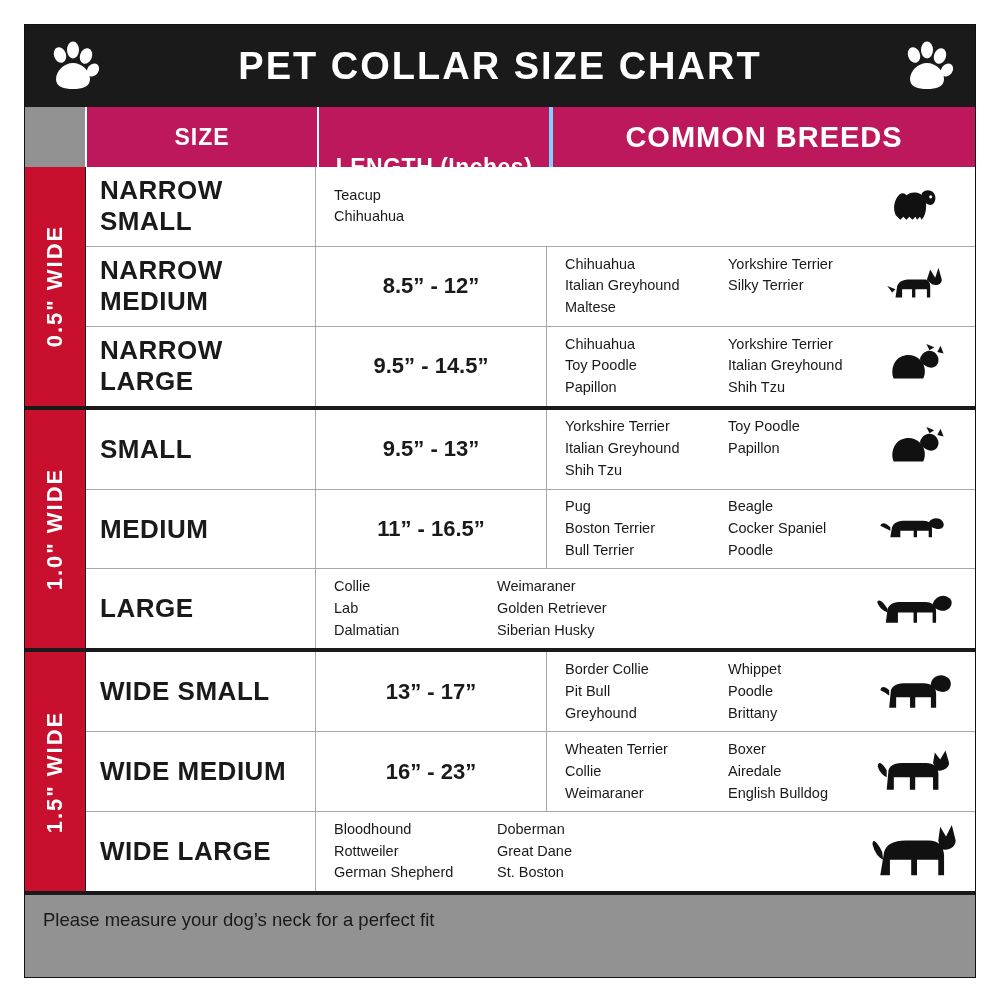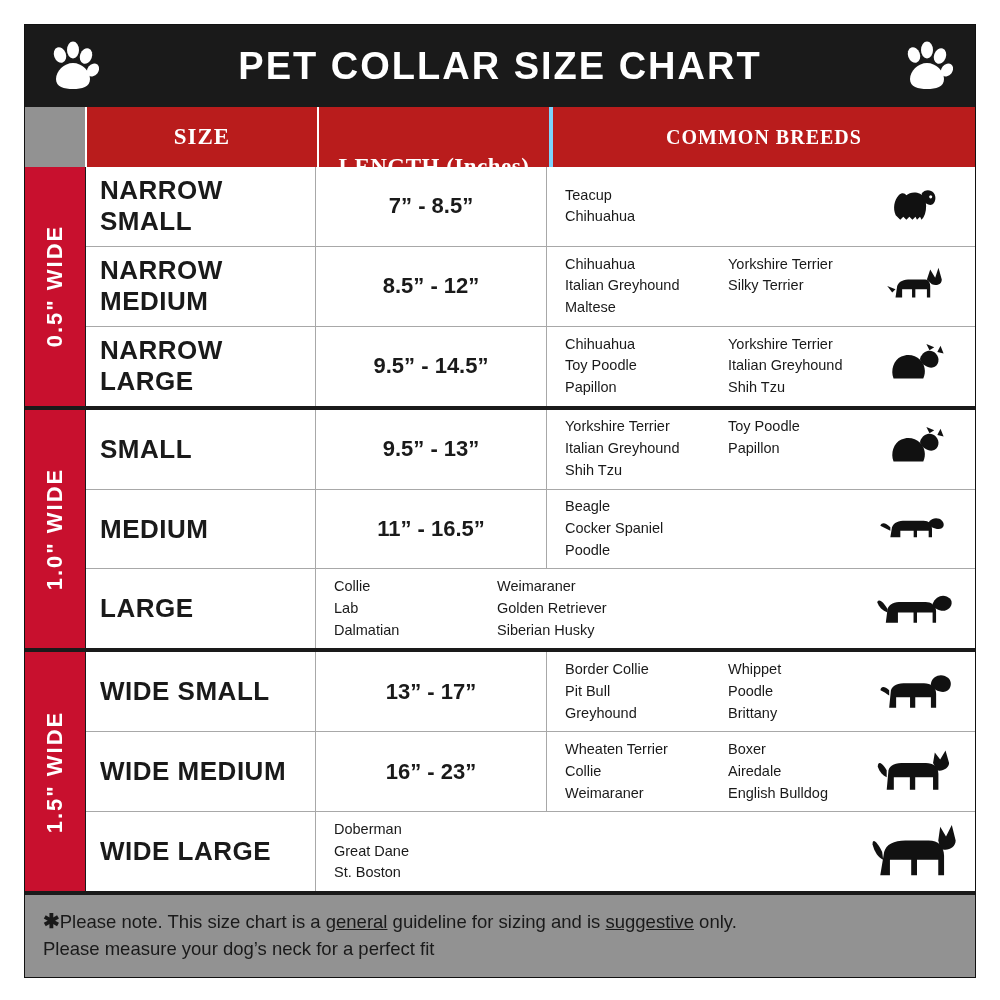--- a/index.html
+++ b/index.html
@@ -55,22 +55,21 @@
     height: 52px;
   }
   .paw.left { left: 22px; }
   .paw.right { right: 22px; }
 
   
   .colhead {
     display: flex;
     height: 60px;
     flex: 0 0 60px;
-    background: #b91c1c;
-    font-family: Liberation Serif, serif;
+    background: #be185d;
   }
   .colhead .ch-blank {
     width: 60px;
     flex: 0 0 60px;
     background: #929292;
     border-right: 2px solid #ffffff;
   }
   .colhead .ch-size {
     width: 230px;
     flex: 0 0 230px;
@@ -104,21 +103,21 @@
     font-weight: bold;
     letter-spacing: 0.5px;
     margin-top: 48px;
   }
   .colhead .ch-breeds {
     flex: 1 1 auto;
     display: flex;
     align-items: center;
     justify-content: center;
     color: #fff;
-    font-size: 20px;
+    font-size: 29px;
     font-weight: bold;
     letter-spacing: 1px;
     text-align: right;
   }
 
   
   .body {
     flex: 1 1 auto;
     display: flex;
     flex-direction: column;
@@ -270,21 +269,20 @@
     <div class="body">
 
       <div class="group">
         <div class="group-label">
           <span>0.5" WIDE</span>
         </div>
         <div class="rows">
 
           <div class="row">
             <div class="cell-size">NARROW SMALL</div>
-            <div class="cell-length">7” - 8.5”</div>
             <div class="cell-breeds">
               <div class="breed-cols">
                 <div class="breed-col">
                   <div>Teacup</div>
                   <div>Chihuahua</div>
                 </div>
                 <div class="breed-col"></div>
               </div>
               <div class="dog-icon">
                 <svg viewBox="0 0 92 60" width="70" height="50">
@@ -382,20 +380,25 @@
               </div>
             </div>
           </div>
 
           <div class="row">
             <div class="cell-size">MEDIUM</div>
             <div class="cell-length">11” - 16.5”</div>
             <div class="cell-breeds">
               <div class="breed-cols">
                 <div class="breed-col">
+                  <div>Pug</div>
+                  <div>Boston Terrier</div>
+                  <div>Bull Terrier</div>
+                </div>
+                <div class="breed-col">
                   <div>Beagle</div>
                   <div>Cocker Spaniel</div>
                   <div>Poodle</div>
                 </div>
               </div>
               <div class="dog-icon">
                 <svg viewBox="0 0 92 60" width="80" height="50">
                   <path d="M14 40 L16 28 C18 22 24 20 32 20 L54 20 C60 20 64 24 64 30 L64 40 L60 40 L60 32 L46 32 L46 40 L42 40 L42 32 L26 32 L26 40 Z" fill="#111"></path>
                   <path d="M60 22 C64 16 72 16 76 20 C80 24 78 30 72 30 C66 30 62 27 60 24 Z" fill="#111"></path>
                   <path d="M14 28 C8 22 4 22 2 26 C6 28 10 30 14 32 Z" fill="#111"></path>
@@ -488,20 +491,25 @@
                 </svg>
               </div>
             </div>
           </div>
 
           <div class="row">
             <div class="cell-size">WIDE LARGE</div>
             <div class="cell-breeds">
               <div class="breed-cols">
                 <div class="breed-col">
+                  <div>Bloodhound</div>
+                  <div>Rottweiler</div>
+                  <div>German Shepherd</div>
+                </div>
+                <div class="breed-col">
                   <div>Doberman</div>
                   <div>Great Dane</div>
                   <div>St. Boston</div>
                 </div>
               </div>
               <div class="dog-icon">
                 <svg viewBox="0 0 92 60" width="90" height="58">
                   <path d="M8 54 L12 30 C14 22 22 18 34 18 L58 18 C68 18 74 24 74 34 L74 54 L68 54 L68 38 L46 38 L46 54 L40 54 L40 38 L18 38 L18 54 Z" fill="#111"></path>
                   <path d="M68 18 L70 4 L76 14 L82 2 L86 18 C86 26 76 30 70 26 Z" fill="#111"></path>
                   <path d="M10 30 C4 18 0 16 0 22 C2 30 6 36 11 38 Z" fill="#111"></path>
@@ -509,20 +517,17 @@
               </div>
             </div>
           </div>
 
         </div>
       </div>
 
     </div>
 
     <div class="footer">
-      <div>
-        <span class="star">✱</span><span>Please note. This size chart is a </span><span class="u">general</span><span> guideline for sizing and is </span><span class="u">suggestive</span><span> only.</span>
-      </div>
       <div>Please measure your dog’s neck for a perfect fit</div>
     </div>
 
   </div>
 </div>
 
 </body></html>

